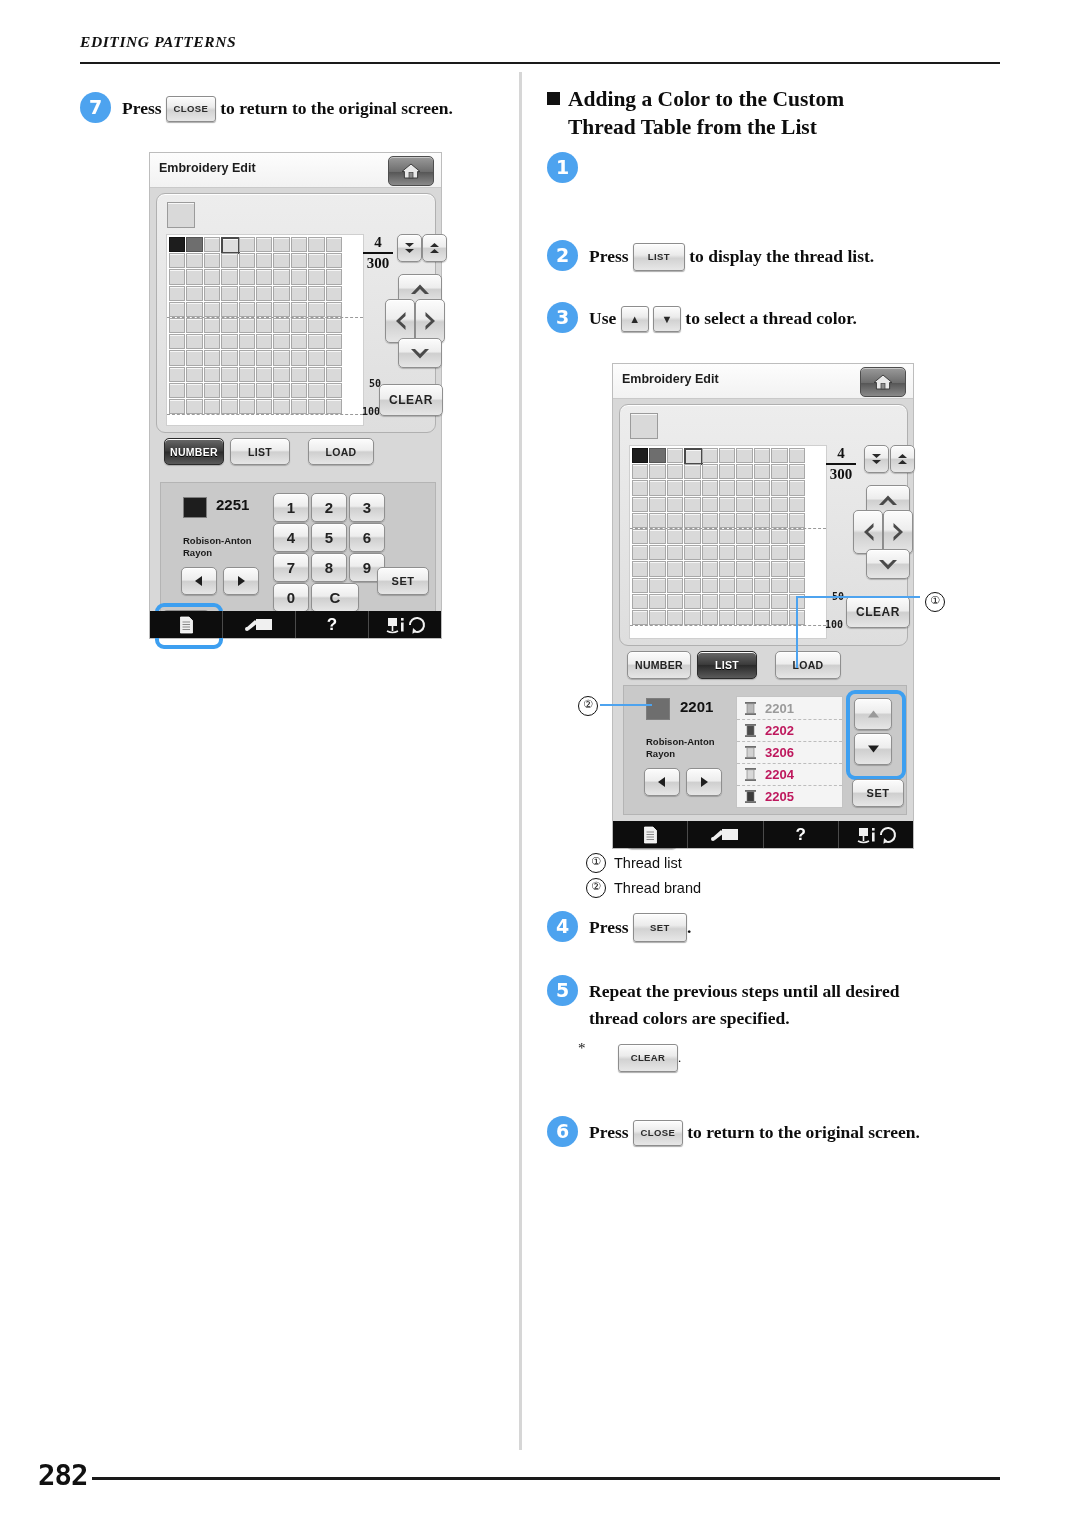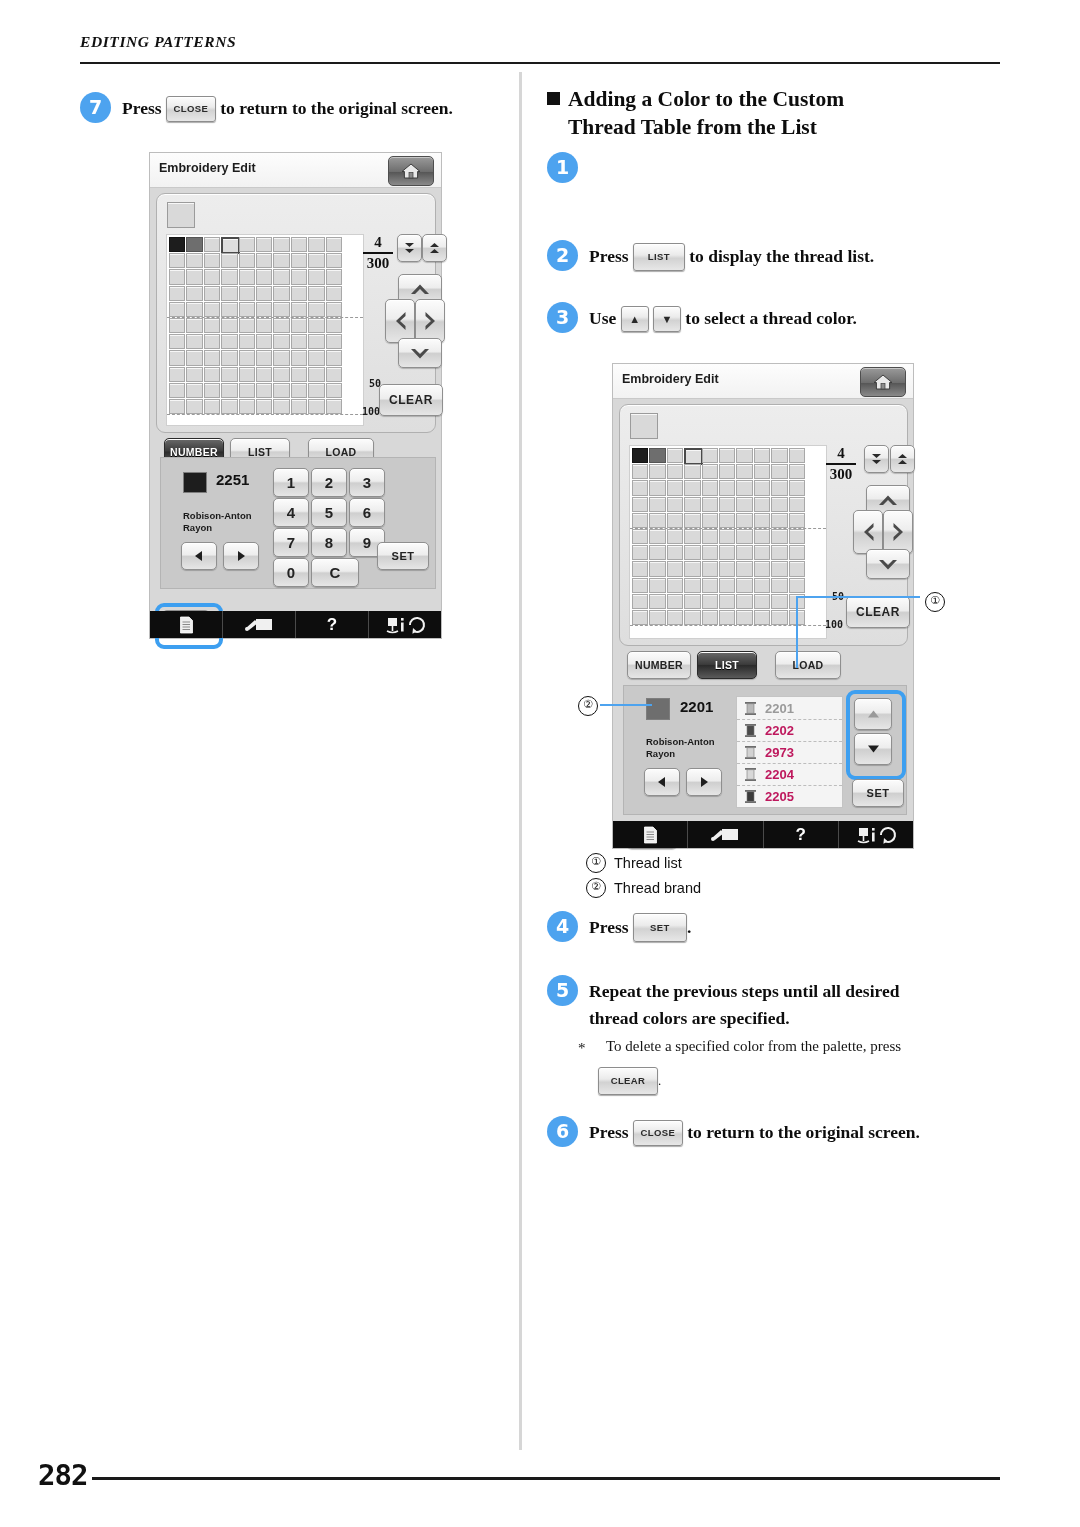--- a/index.html
+++ b/index.html
@@ -349,21 +349,21 @@
             </svg>
         </div>
 
         <div class="btn" style="left:222px;top:190px;width:62px;height:30px;font-size:12px;letter-spacing:.5px;">CLEAR</div>
       </div>
 
       <div class="btn on" style="left:14px;top:250px;width:58px;height:25px;font-size:10.5px;letter-spacing:.3px;">NUMBER</div>
       <div class="btn" style="left:80px;top:250px;width:58px;height:25px;font-size:10.5px;letter-spacing:.3px;">LIST</div>
       <div class="btn" style="left:158px;top:250px;width:64px;height:25px;font-size:10.5px;letter-spacing:.3px;">LOAD</div>
 
-      <div class="keypadbg" style="left:10px;top:269px;width:274px;height:130px;">
+      <div class="keypadbg" style="left:10px;top:294px;width:274px;height:130px;">
         <div class="threadsw" style="left:22px;top:14px;width:22px;height:19px;background:#1d1d1d;"></div>
         <div class="threadno" style="left:55px;top:13px;font-size:15px;">2251</div>
         <div class="brand" style="left:22px;top:52px;font-size:9.5px;">
           <span>Robison-Anton</span><br>
           <span>Rayon</span>
         </div>
         <div class="btn" style="left:20px;top:84px;width:34px;height:26px;">
           <svg width="12" height="12" viewBox="0 0 12 12">
               <path d="M9 1 L9 11 L2 6 Z" fill="#1e1e1e"></path>
             </svg>
@@ -674,21 +674,21 @@
                 <rect x="4" y="2.8" width="7" height="9.4" fill="#4a4a4a" stroke="#7a7a7a" stroke-width=".6"></rect>
               </svg>
               <span class="lbl">2202</span>
             </div>
             <div class="listrow" style="top: 44px; height: 22px;">
               <svg width="15" height="15" viewBox="0 0 15 15" style="margin-left: 6px;">
                 <rect x="2" y="1" width="11" height="1.8" fill="#6d6d6d"></rect>
                 <rect x="2" y="12.2" width="11" height="1.8" fill="#6d6d6d"></rect>
                 <rect x="4" y="2.8" width="7" height="9.4" fill="#d2d2d2" stroke="#7a7a7a" stroke-width=".6"></rect>
               </svg>
-              <span class="lbl">2973</span>
+              <span class="lbl">3206</span>
             </div>
             <div class="listrow" style="top: 66px; height: 22px;">
               <svg width="15" height="15" viewBox="0 0 15 15" style="margin-left: 6px;">
                 <rect x="2" y="1" width="11" height="1.8" fill="#6d6d6d"></rect>
                 <rect x="2" y="12.2" width="11" height="1.8" fill="#6d6d6d"></rect>
                 <rect x="4" y="2.8" width="7" height="9.4" fill="#d8d8d8" stroke="#7a7a7a" stroke-width=".6"></rect>
               </svg>
               <span class="lbl">2204</span>
             </div>
             <div class="listrow" style="top: 88px; height: 22px;">
@@ -788,22 +788,21 @@
   <div class="steprow" style="position:absolute;left:547px;top:975px;width:450px;">
     <span class="stepnum">5</span>
     <span class="steptext">
       <span>Repeat the previous steps until all desired</span><br>
       <span>thread colors are specified.</span>
     </span>
   </div>
 
   <div class="notetext" style="left:578px;top:1035px;width:420px;">
     <span style="position:absolute;left:0;top:2px;">*</span>
-    <span style="display:inline-block;margin-left:28px;">To delete a specified color from the palette, press</span>
-    <div style="margin-left:20px;margin-top:10px;">
+    <div style="margin-left:40px;margin-top:10px;">
       <span class="hkey clear">CLEAR</span><span style="font-size:13px;">.</span>
     </div>
   </div>
 
   <div class="steprow" style="position:absolute;left:547px;top:1116px;width:460px;">
     <span class="stepnum">6</span>
     <span class="steptext">
       <span>Press</span>
       <span class="hkey close">CLOSE</span>
       <span>to return to the original screen.</span>

